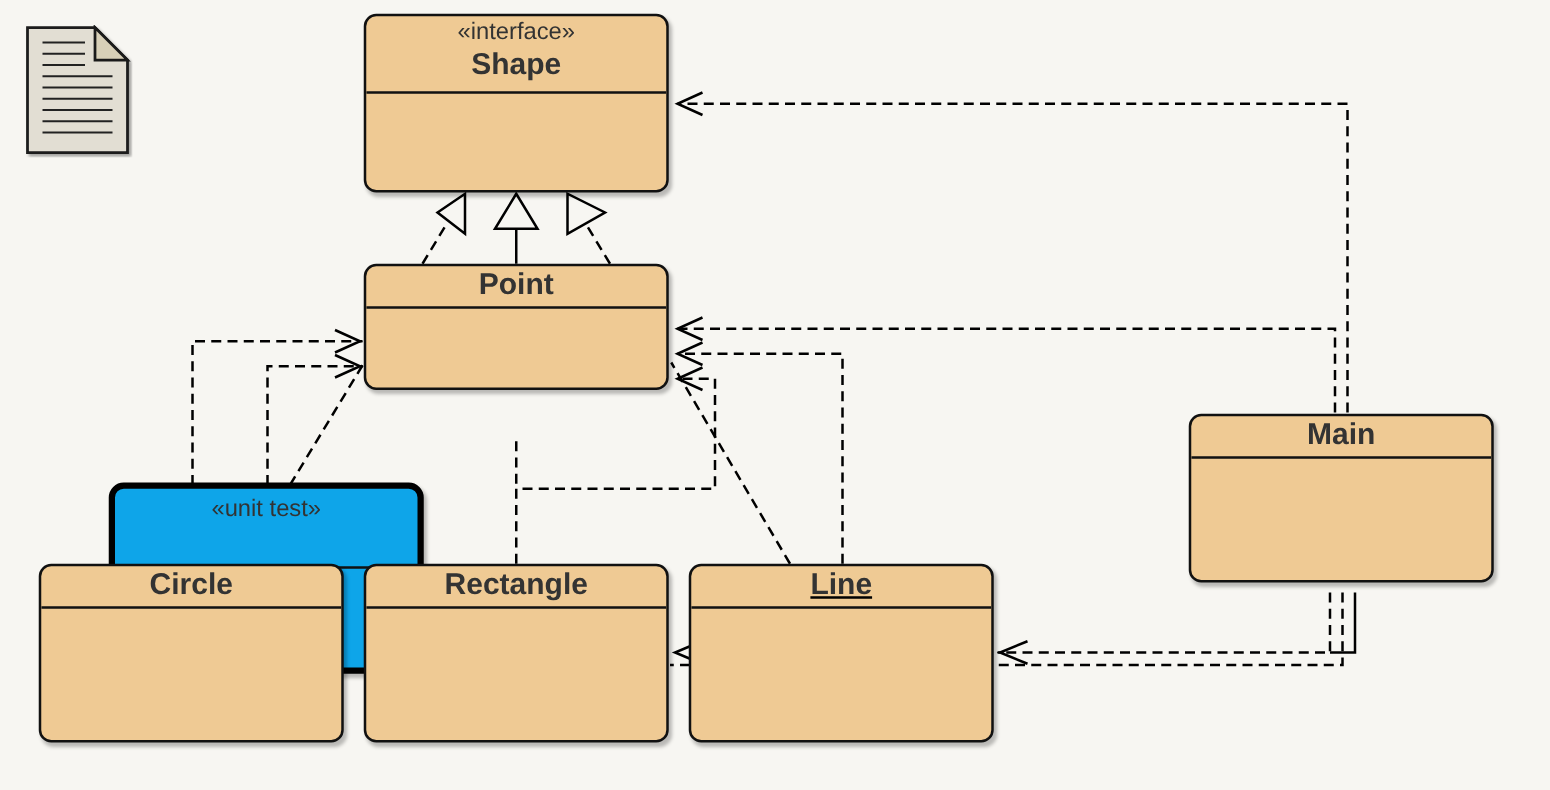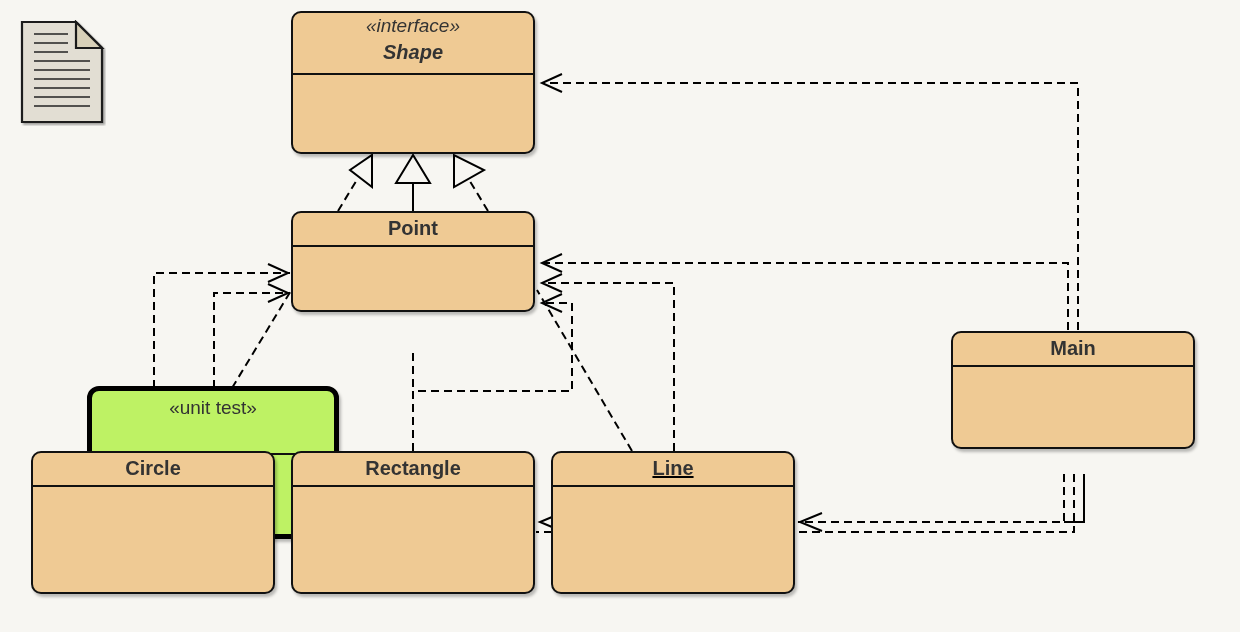--- a/index.html
+++ b/index.html
@@ -7,22 +7,22 @@
       width: 1240px; height: 632px; background: #f7f6f2; position: relative; overflow: hidden;
       font-family: "Liberation Sans", "DejaVu Sans", sans-serif;
     }
     svg#edges { position: absolute; left: 0; top: 0; width: 1240px; height: 632px; z-index: 1; pointer-events: none; }
     .cls {
       position: absolute; box-sizing: border-box; background: #efca94; border: 2px solid #111;
       border-radius: 10px; box-shadow: 2px 3px 3px rgba(0,0,0,0.25); z-index: 2; overflow: hidden;
     }
     .cls .hdr { border-bottom: 2px solid #111; text-align: center; color: #333; }
     .cls .stereo { font-size: 19px; line-height: 22px; padding-top: 2px; }
-    .cls .name { font-weight: bold; font-size: 20px; line-height: 30px; }
-    .cls.test { background: #bef264; border: 5px solid #000; border-radius: 12px; }
+    .cls .name { font-weight: bold; font-size: 24px; line-height: 30px; }
+    .cls.test { background: #0ea5e9; border: 5px solid #000; border-radius: 12px; }
     #doc-icon { position: absolute; left: 20px; top: 20px; width: 86px; height: 106px; z-index: 2; }
   </style>
 </head>
 <body>
 
 <svg id="doc-icon" viewBox="0 0 86 106">
   <defs>
     <filter id="dsh" x="-10%" y="-10%" width="130%" height="130%">
       <feDropShadow dx="2" dy="2" stdDeviation="1.2" flood-opacity="0.35"></feDropShadow>
     </filter>
@@ -82,21 +82,21 @@
     <polyline points="822,513 800,522 822,531"></polyline>
 
     <polyline points="1074,474 1074,532 798,532" stroke-dasharray="8,5"></polyline>
 
     <line x1="552" y1="532" x2="536" y2="532" stroke-dasharray="8,5"></line>
     <polyline points="552,517 540,522 552,527"></polyline>
   </g>
 </svg>
 
 <div class="cls" style="left:291px;top:11px;width:244px;height:143px;">
-  <div class="hdr" style="height:60px;font-style:italic;">
+  <div class="hdr" style="height:60px;">
     <div class="stereo">«interface»</div>
     <div class="name">Shape</div>
   </div>
 </div>
 
 <div class="cls" style="left:291px;top:211px;width:244px;height:101px;">
   <div class="hdr" style="height:32px;">
     <div class="name">Point</div>
   </div>
 </div>
@@ -118,17 +118,17 @@
     <div class="name">Rectangle</div>
   </div>
 </div>
 
 <div class="cls" style="left:551px;top:451px;width:244px;height:143px;text-decoration:underline;">
   <div class="hdr" style="height:32px;">
     <div class="name">Line</div>
   </div>
 </div>
 
-<div class="cls" style="left:951px;top:331px;width:244px;height:118px;">
+<div class="cls" style="left:951px;top:331px;width:244px;height:135px;">
   <div class="hdr" style="height:32px;">
     <div class="name">Main</div>
   </div>
 </div>
 
 </body></html>

